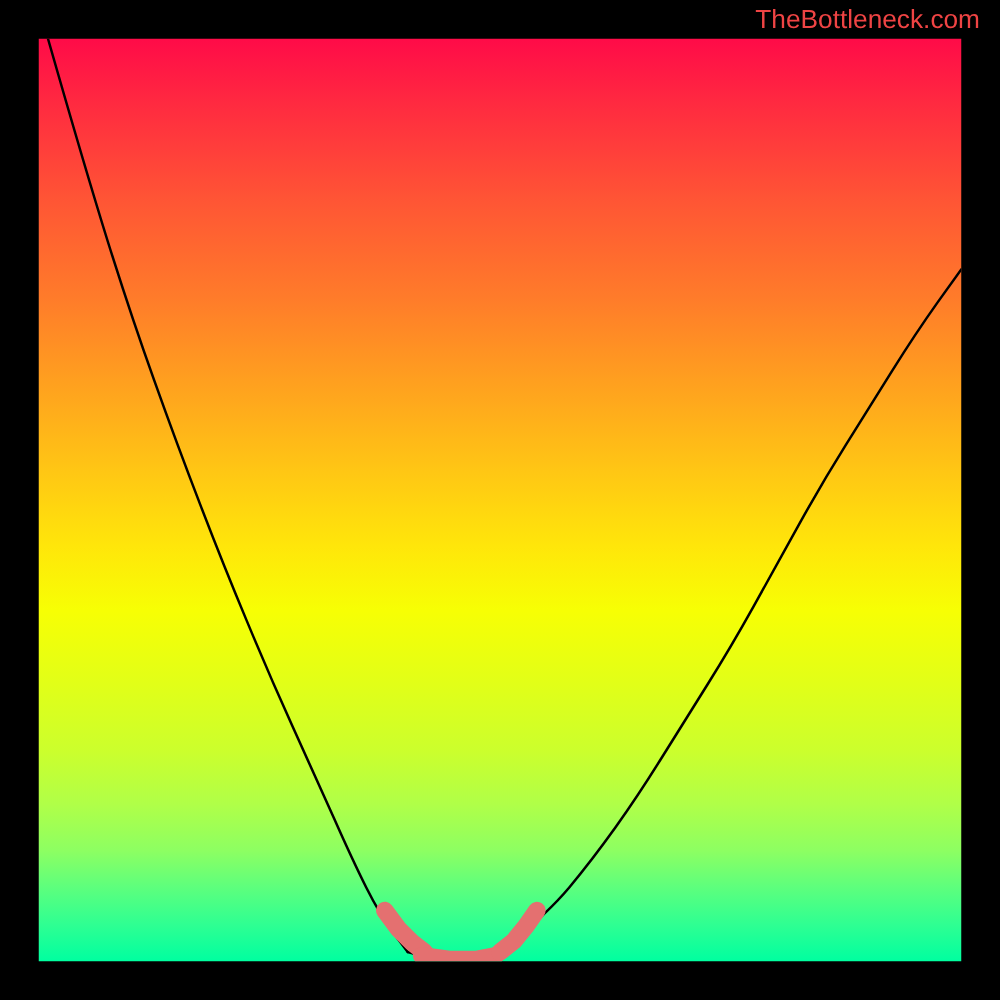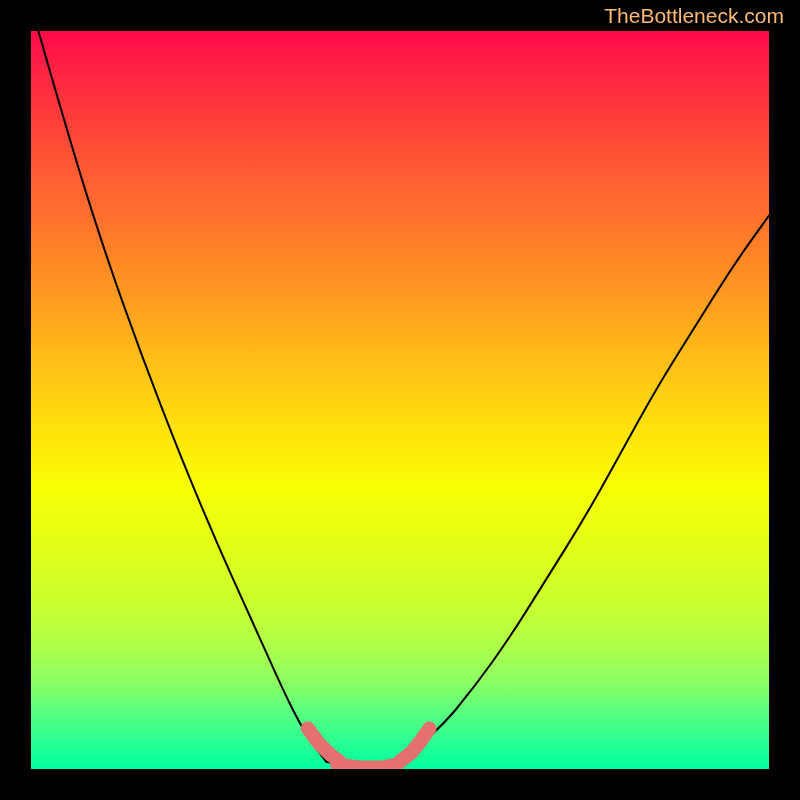--- a/index.html
+++ b/index.html
@@ -14,21 +14,21 @@
   .frame {
     position: relative;
     width: 800px;
     height: 800px;
     background: #000;
   }
   .watermark {
     position: absolute;
     top: 4px;
     right: 16px;
-    color: #fdba74;
+    color: #ef4444;
     font-size: 21px;
     font-weight: 400;
     letter-spacing: 0px;
     z-index: 20;
     user-select: none;
   }
   .plot-gradient {
     position: absolute;
     left: 31px;
     top: 31px;

